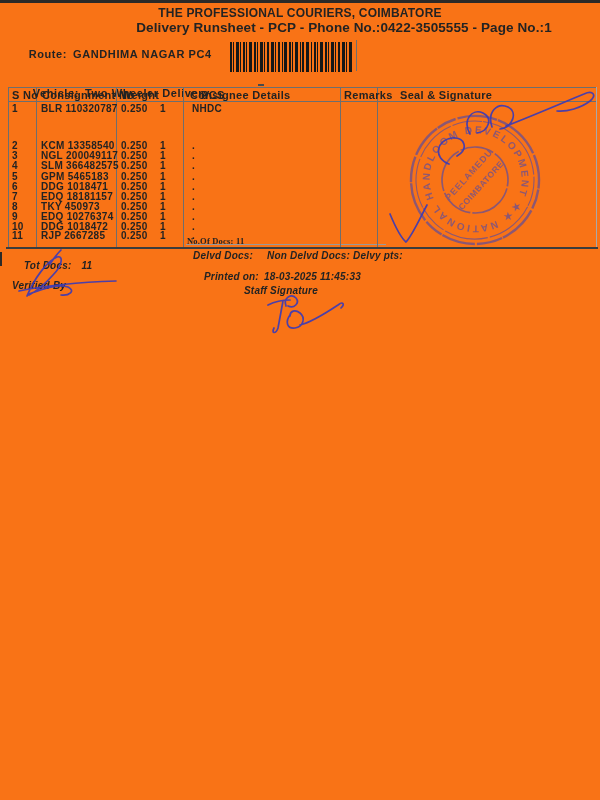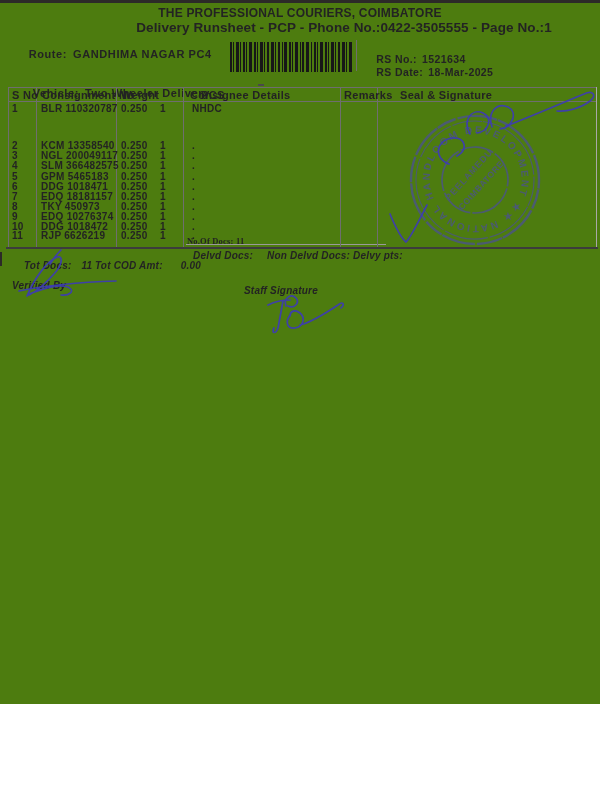--- a/index.html
+++ b/index.html
@@ -1,18 +1,18 @@
 <!DOCTYPE html>
 <html><head>
 <meta charset="utf-8">
 <style>
   html,body { margin:0; padding:0; }
   .page {
-    position:relative; width:600px; height:704px;
-    background:#4d7c0f; overflow:hidden;
+    position:relative; width:600px; height:800px;
+    background:#f97316; overflow:hidden;
     font-family:"Liberation Sans", sans-serif;
     color:#232323;
   }
   .t { position:absolute; white-space:pre; font-weight:bold; color:#232323; line-height:1; }
   .center { left:0; width:600px; text-align:center; }
   .title1 { top:7px;  font-size:12px; letter-spacing:0.2px; }
   .title2 { top:21px; font-size:13.5px; letter-spacing:0.1px;padding-left:44px; }
   .info   { font-size:11px; letter-spacing:0.6px; }
   .info .val { margin-left:6px; }
   .drs    { font-size:11.5px; letter-spacing:1.2px; }
@@ -92,26 +92,20 @@
         <rect x="101" y="0" width="3" height="30"></rect>
         <rect x="105" y="0" width="1" height="30"></rect>
         <rect x="108" y="0" width="2" height="30"></rect>
       <rect x="112" y="0" width="3" height="30"></rect>
         <rect x="116" y="0" width="1" height="30"></rect>
         <rect x="119" y="0" width="3" height="30"></rect>
     </g>
   </svg>
 
   <div class="vline" style="left:356px;top:40px;height:31px;"></div>
-  <div class="t rslab" style="left:363px;top:43px;">
-    <span>RS No.:</span><span class="val" style="margin-left:5px;">1521634</span>
-  </div>
-  <div class="t rslab" style="left:363px;top:56px;">
-    <span>RS Date:</span><span class="val" style="margin-left:5px;">18-Mar-2025</span>
-  </div>
 
   <div class="hline" style="left:8px;top:87px;width:589px;"></div>
   <div class="hline" style="left:8px;top:101px;width:589px;"></div>
   <div class="hline" style="left:186px;top:244px;width:200px;background:#9a9a9a;"></div>
   <div class="botline" style="left:6px;top:247px;width:592px;"></div>
   <div class="vline" style="left:8px;top:87px;height:160px;"></div>
   <div class="vline" style="left:36px;top:87px;height:160px;"></div>
   <div class="vline" style="left:116px;top:87px;height:160px;"></div>
   <div class="vline" style="left:183px;top:87px;height:160px;"></div>
   <div class="vline" style="left:340px;top:87px;height:160px;"></div>
@@ -192,38 +186,38 @@
   </div>
   <div class="row" style="top:221px">
     <span class="c-sno">10</span>
       <span class="c-con">DDG 1018472</span>
       <span class="c-wt">0.250</span>
       <span class="c-pcs">1</span>
       <span class="c-cee">.</span>
   </div>
   <div class="row" style="top:230px">
     <span class="c-sno">11</span>
-      <span class="c-con">RJP 6626219</span>
+      <span class="c-con">RJP 2667285</span>
       <span class="c-wt">0.250</span>
       <span class="c-pcs">1</span>
       <span class="c-cee">.</span>
   </div>
 
   <div class="t nod" style="left:187px;top:237px;font-family:Liberation Serif, serif;">No.Of Docs: 11</div>
 
   <div class="t sum" style="left:12px;top:251px;">
     <span>Tot Docs:</span><span class="val">11</span>
-  </div>
-  <div class="t sum" style="left:83px;top:251px;">
-    <span>Tot COD Amt:</span><span class="val g18">0.00</span>
   </div>
   <div class="t sum" style="left:193px;top:251px;">Delvd Docs:</div>
   <div class="t sum" style="left:267px;top:251px;">Non Delvd Docs:</div>
   <div class="t sum" style="left:353px;top:251px;">Delvy pts:</div>
 
+  <div class="t sum" style="left:192px;top:262px;">
+    <span>Printed on:</span><span class="val g4">18-03-2025 11:45:33</span>
+  </div>
 
   <div class="t sum" style="left:12px;top:281px;">Verified By</div>
   <div class="t sum" style="left:244px;top:286px;">Staff Signature</div>
 
   <svg class="stamp-svg" style="left:390px;top:97px;" width="170" height="170" viewBox="0 0 170 170">
     <g transform="rotate(-48 85 83)" opacity="0.62">
       <circle cx="85" cy="83" r="64" fill="none" stroke="#4a47ad" stroke-width="2.4" stroke-dasharray="26 2 34 1 20 2 40 1"></circle>
       <circle cx="85" cy="83" r="59" fill="none" stroke="#4a47ad" stroke-width="1.1" stroke-dasharray="44 2 30 1 50 2"></circle>
       <circle cx="85" cy="83" r="33" fill="none" stroke="#4a47ad" stroke-width="1.7" stroke-dasharray="34 2 46 2"></circle>
       <path id="stampRingPath" d="M 85 129 A 46 46 0 1 1 85.05 129.001" fill="none" stroke="none"></path>

